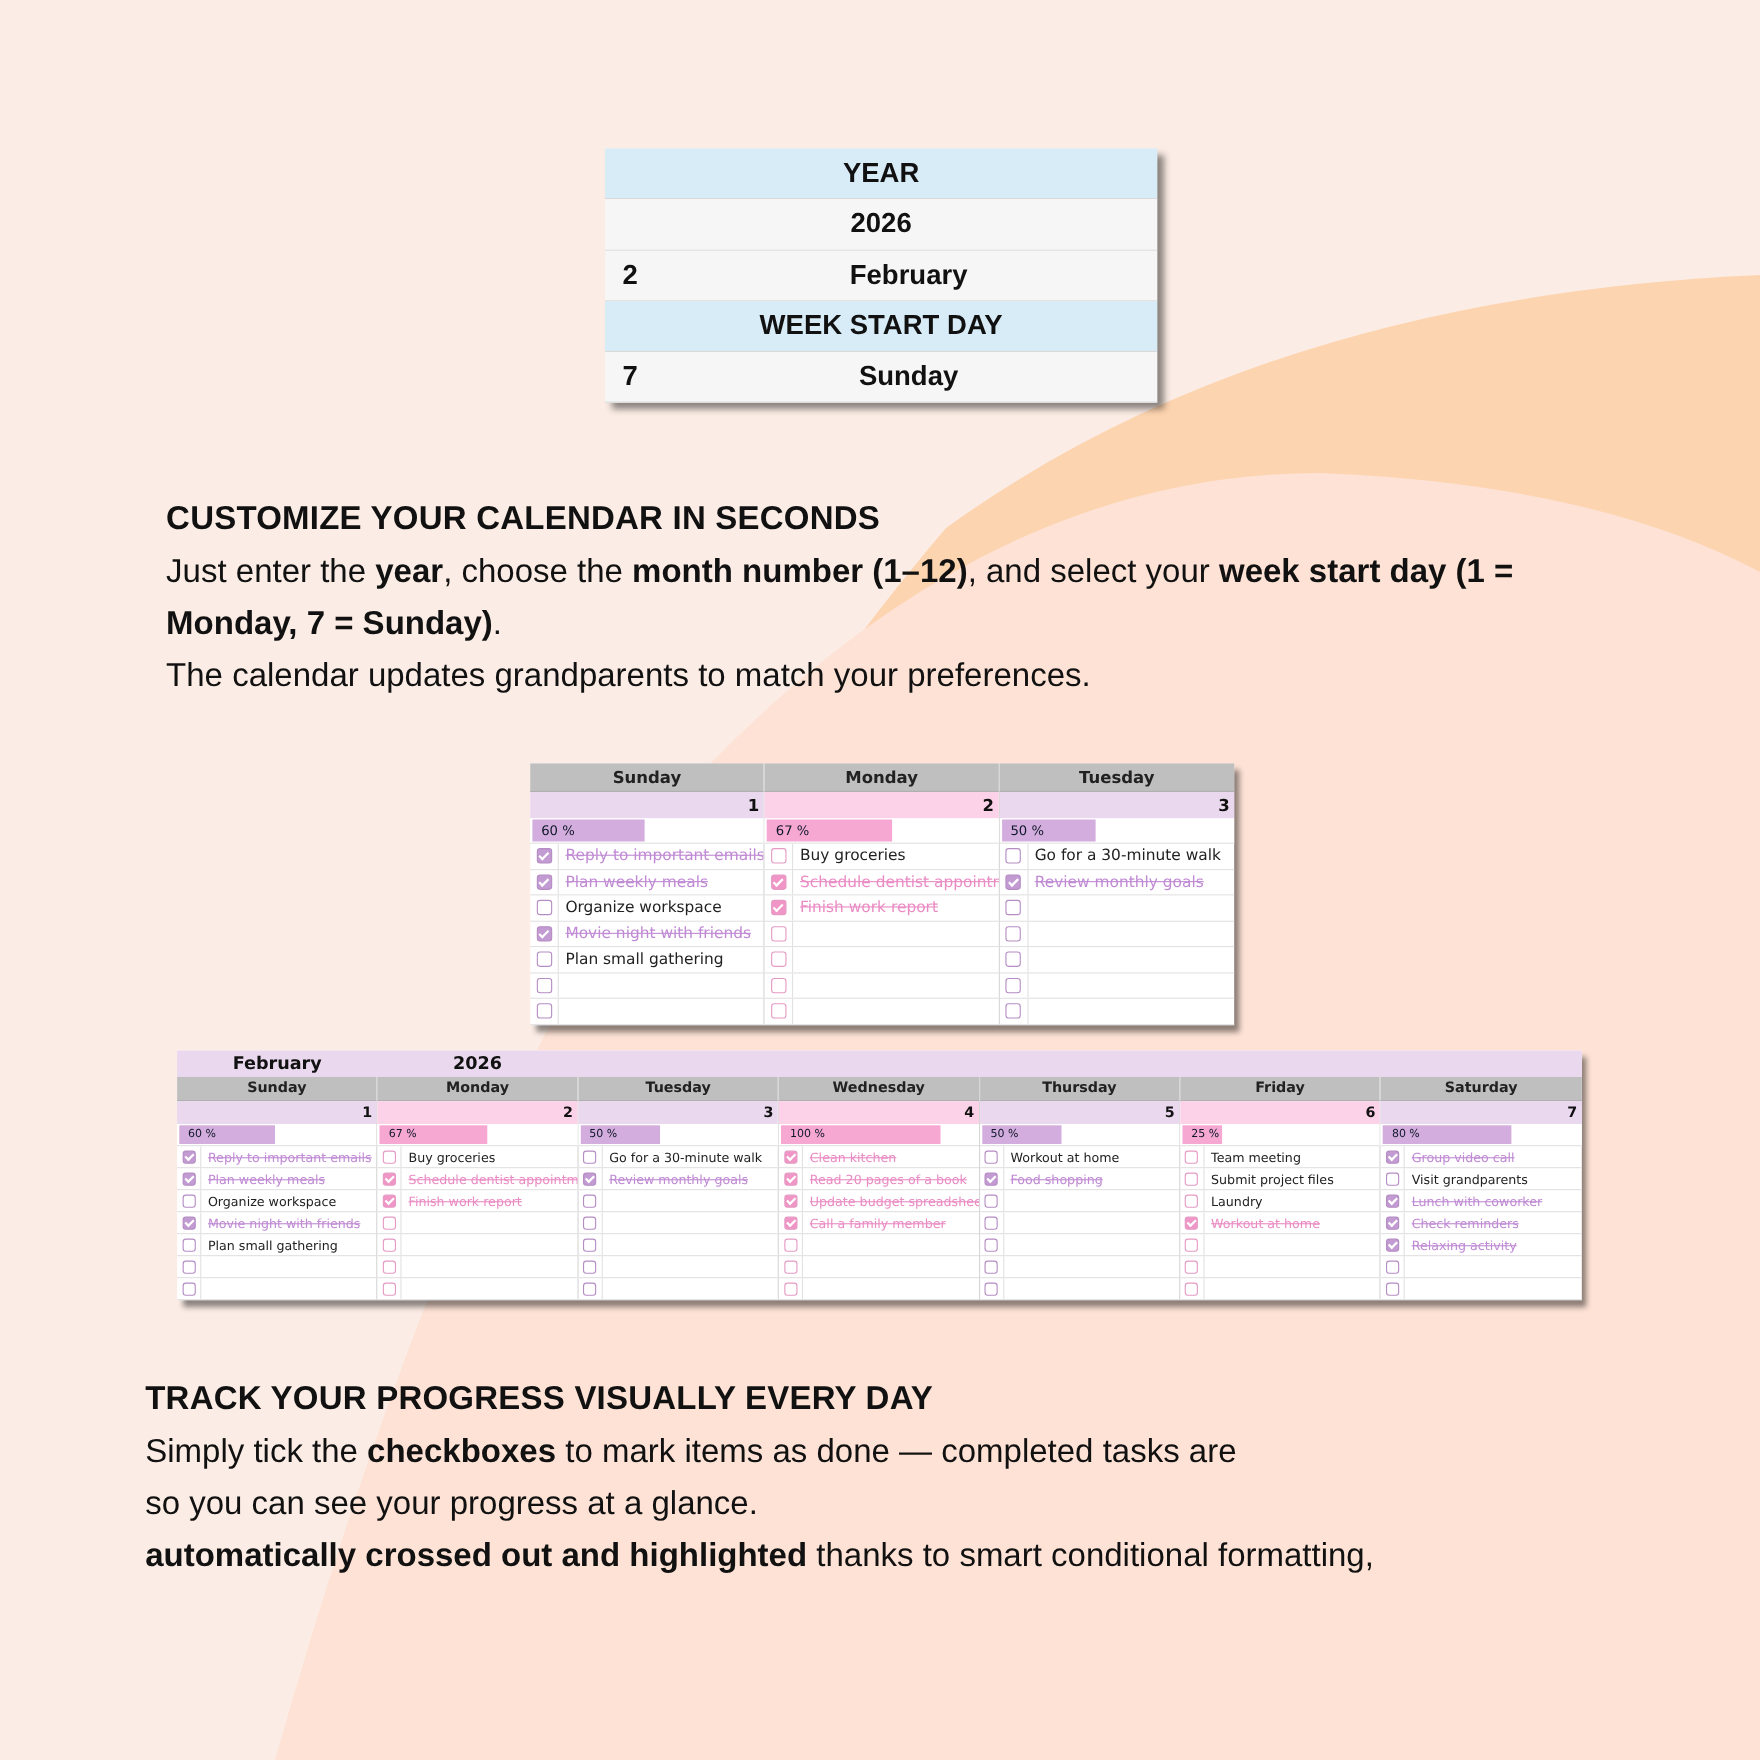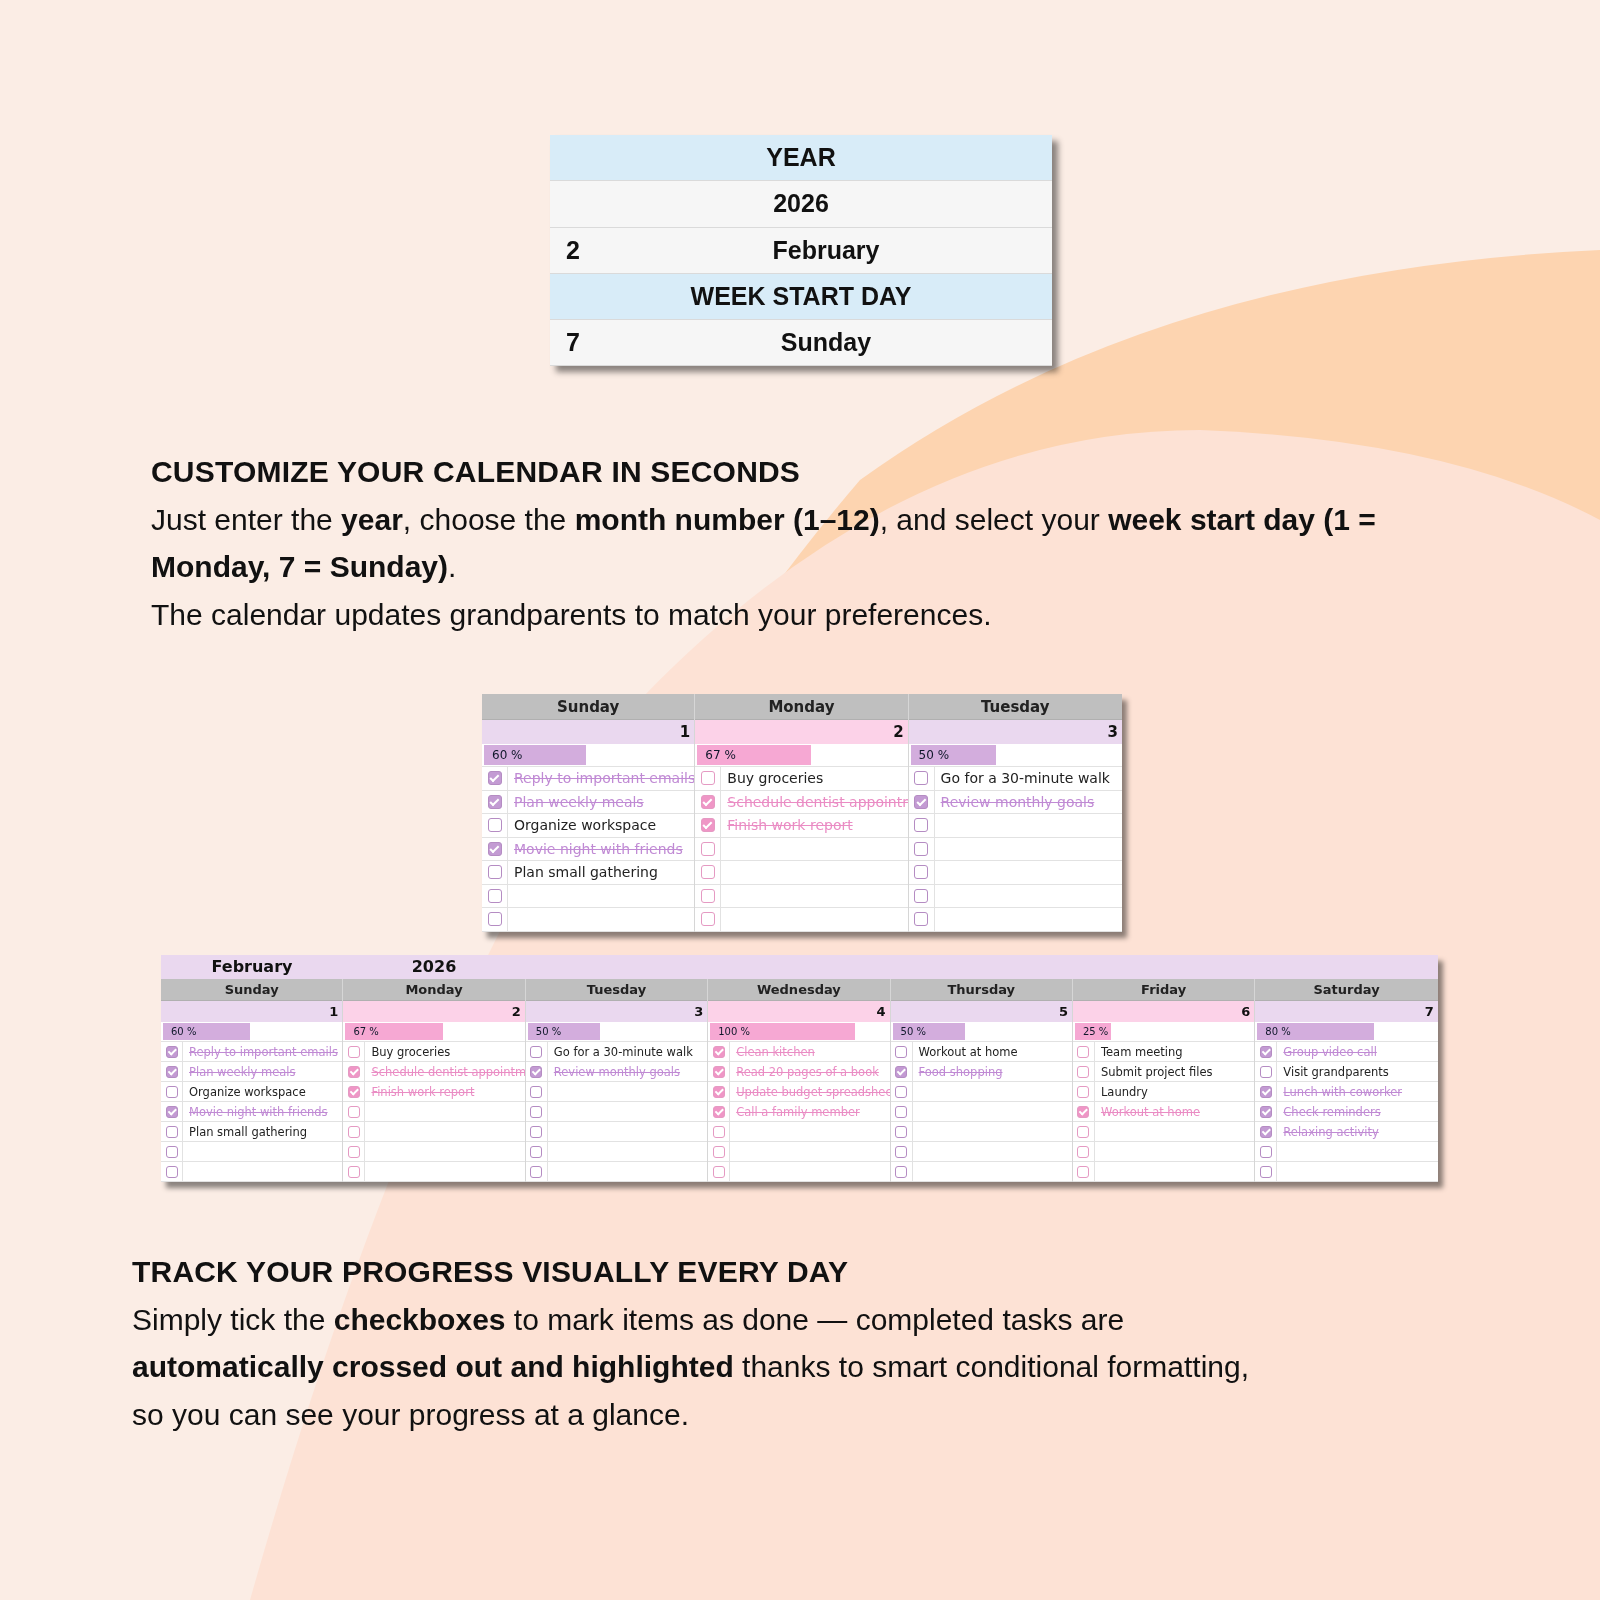--- a/index.html
+++ b/index.html
@@ -644,15 +644,15 @@
           </div>
         <div class="tt"></div>
       </div>
       </div>
     </div>
 </div>
 
 <div class="layer textblock tb2">
   <h2>TRACK YOUR PROGRESS VISUALLY EVERY DAY</h2>
   <p><span>Simply tick the </span><b>checkboxes</b><span> to mark items as done — completed tasks are </span></p>
+  <p>so you can see your progress at a glance.</p>
   <p><b>automatically crossed out and highlighted</b><span> thanks to smart conditional formatting,</span></p>
-  <p>so you can see your progress at a glance.</p>
 </div>
 
 </body></html>

